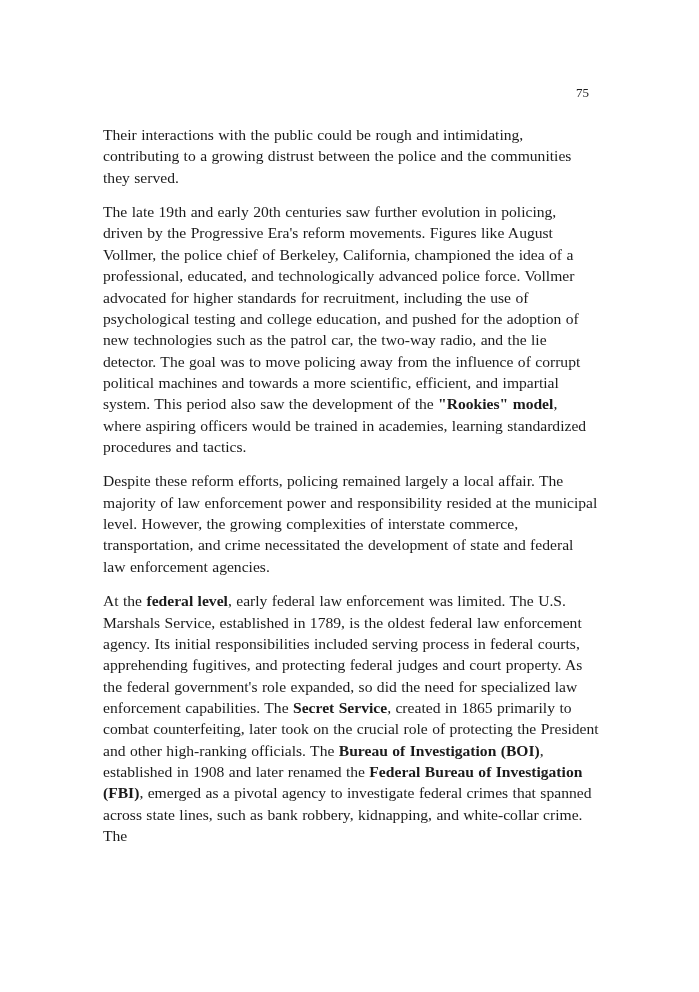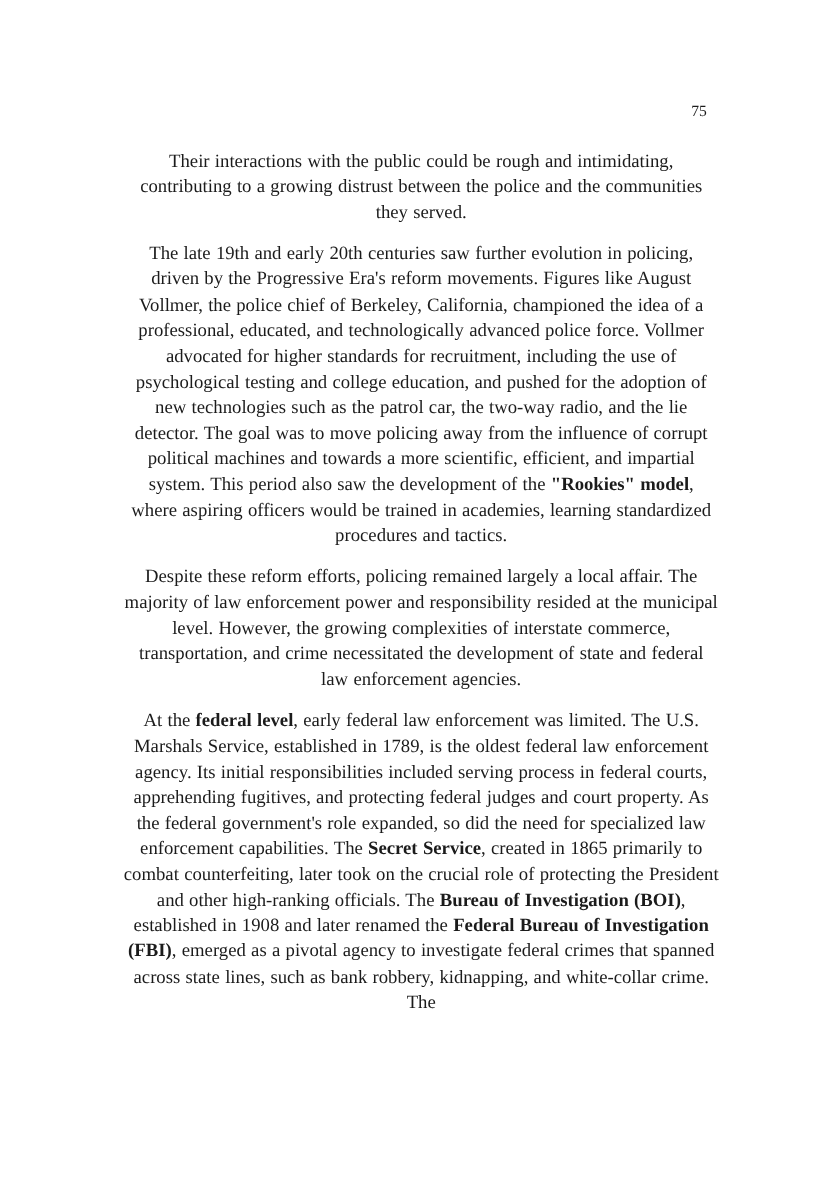--- a/index.html
+++ b/index.html
@@ -27,21 +27,21 @@
   .content {
     position: absolute;
     top: 124px;
     left: 103px;
     width: 496px;
   }
   .content p {
     margin: 0 0 13px 0;
     font-size: 15.6px;
     line-height: 1.37;
-    text-align: center;
+    text-align: left;
     word-spacing: 0.5px;
   }
   .content p strong {
     font-weight: bold;
   }
 </style>
 </head>
 <body>
 
 <div class="page">

